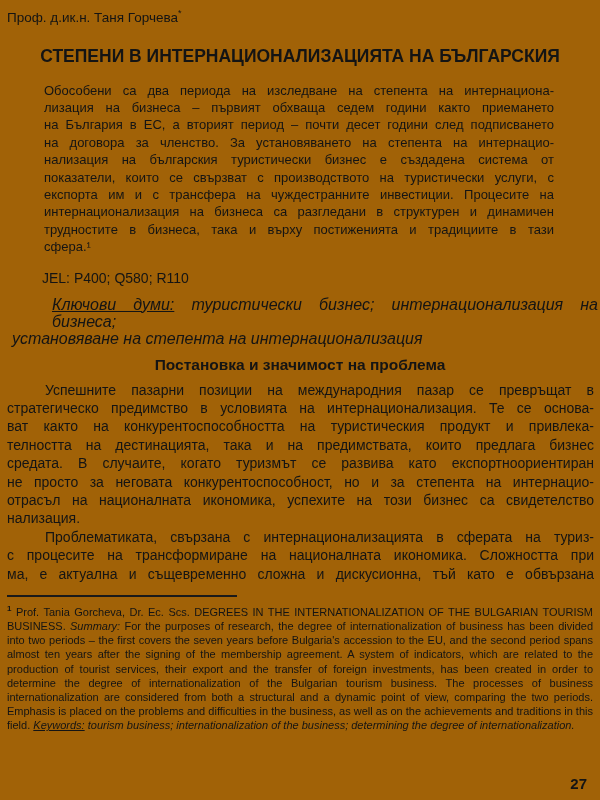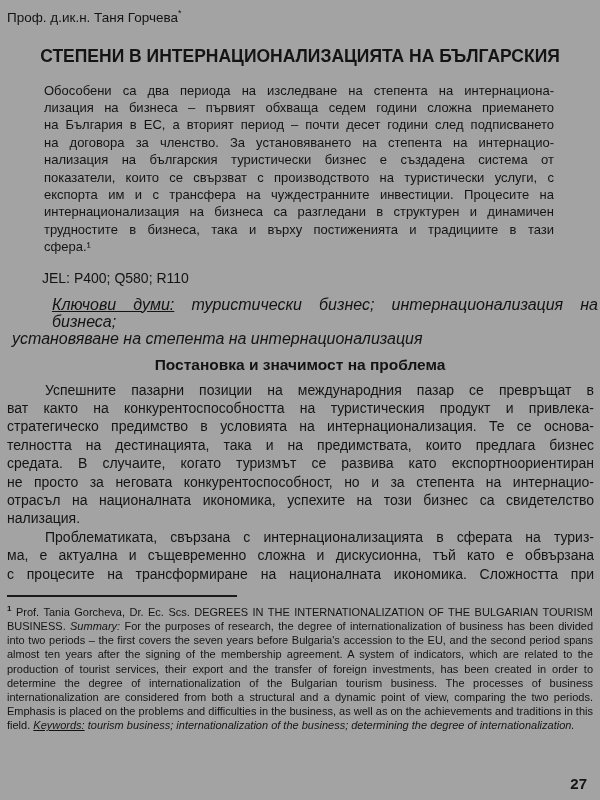--- a/index.html
+++ b/index.html
@@ -1,21 +1,21 @@
 <!DOCTYPE html>
 <html><head>
 <meta charset="utf-8">
 <style>
   html, body { margin: 0; padding: 0; background: #e8e8e8; }
   .page {
     position: relative;
     width: 600px;
     height: 800px;
     margin: 0 auto;
-    background: #a3a3a3;
+    background: #a16207;
     color: #141414;
     font-family: "Liberation Sans", sans-serif;
     overflow: hidden;
     box-sizing: border-box;
   }
 
   .author {
     margin: 5px 0 0 7px;
     font-size: 13.5px;
     line-height: 16px;
@@ -106,21 +106,21 @@
   <div class="author">
     <span>Проф. д.ик.н. Таня Горчева</span><sup>*</sup>
   </div>
 
   <div class="title lines">
       <div class="ln">СТЕПЕНИ В ИНТЕРНАЦИОНАЛИЗАЦИЯТА НА БЪЛГАРСКИЯ</div>
     </div>
 
   <div class="abstract lines">
       <div class="ln">Обособени са два периода на изследване на степента на интернациона-</div>
-      <div class="ln">лизация на бизнеса – първият обхваща седем години сложна приемането</div>
+      <div class="ln">лизация на бизнеса – първият обхваща седем години както приемането</div>
       <div class="ln">на България в ЕС, а вторият период – почти десет години след подписването</div>
       <div class="ln">на договора за членство. За установяването на степента на интернацио-</div>
       <div class="ln">нализация на българския туристически бизнес е създадена система от</div>
       <div class="ln">показатели, които се свързват с производството на туристически услуги, с</div>
       <div class="ln">експорта им и с трансфера на чуждестранните инвестиции. Процесите на</div>
       <div class="ln">интернационализация на бизнеса са разгледани в структурен и динамичен</div>
       <div class="ln">трудностите в бизнеса, така и върху постиженията и традициите в тази</div>
       <div class="ln">сфера.¹</div>
     </div>
 
@@ -132,32 +132,32 @@
       <span>туристически бизнес; интернационализация на бизнеса;</span>
     </div>
     <div class="kw-l2">установяване на степента на интернационализация</div>
   </div>
 
   <div class="heading">Постановка и значимост на проблема</div>
 
   <div class="body-text">
     <div class="para lines indent-first">
         <div class="ln">Успешните пазарни позиции на международния пазар се превръщат в</div>
+        <div class="ln">стратегическо предимство в условията на интернационализация. Те се основа-</div>
         <div class="ln">ват както на конкурентоспособността на туристическия продукт и привлека-</div>
-        <div class="ln">стратегическо предимство в условията на интернационализация. Те се основа-</div>
         <div class="ln">телността на дестинацията, така и на предимствата, които предлага бизнес</div>
         <div class="ln">средата. В случаите, когато туризмът се развива като експортноориентиран</div>
         <div class="ln">не просто за неговата конкурентоспособност, но и за степента на интернацио-</div>
         <div class="ln">отрасъл на националната икономика, успехите на този бизнес са свидетелство</div>
         <div class="ln">нализация.</div>
       </div>
     <div class="para lines indent-first stretch-last">
         <div class="ln">Проблематиката, свързана с интернационализацията в сферата на туриз-</div>
+        <div class="ln">с процесите на трансформиране на националната икономика. Сложността при</div>
         <div class="ln">ма, е актуална и същевременно сложна и дискусионна, тъй като е обвързана</div>
-        <div class="ln">с процесите на трансформиране на националната икономика. Сложността при</div>
       </div>
   </div>
 
   <div class="fn-sep"></div>
 
   <div class="footnote">
     <sup>1</sup><span> Prof. Tania Gorcheva, Dr. Ec. Scs. DEGREES IN THE INTERNATIONALIZATION OF THE BULGARIAN TOURISM BUSINESS. </span><span class="it">Summary:</span><span> For the purposes of research, the degree of internationalization of business has been divided into two periods – the first covers the seven years before Bulgaria's accession to the EU, and the second period spans almost ten years after the signing of the membership agreement. A system of indicators, which are related to the production of tourist services, their export and the transfer of foreign investments, has been created in order to determine the degree of internationalization of the Bulgarian tourism business. The processes of business internationalization are considered from both a structural and a dynamic point of view, comparing the two periods. Emphasis is placed on the problems and difficulties in the business, as well as on the achievements and traditions in this field. </span><span class="it u">Keywords:</span><span class="it"> tourism business; internationalization of the business; determining the degree of internationalization.</span>
   </div>
 
   <div class="page-number">27</div>

